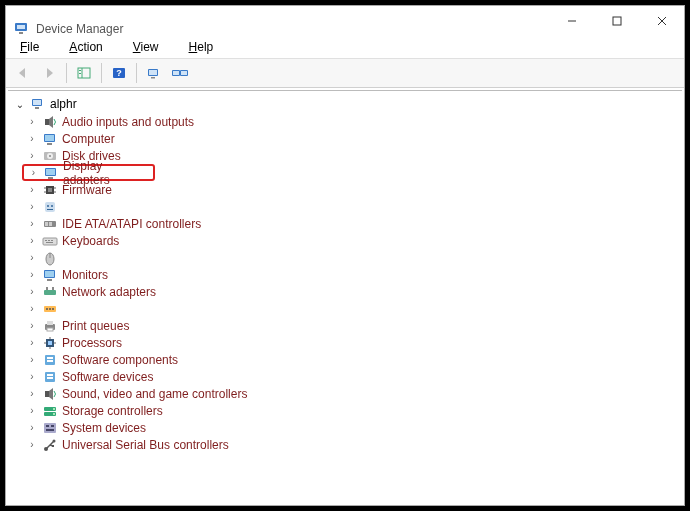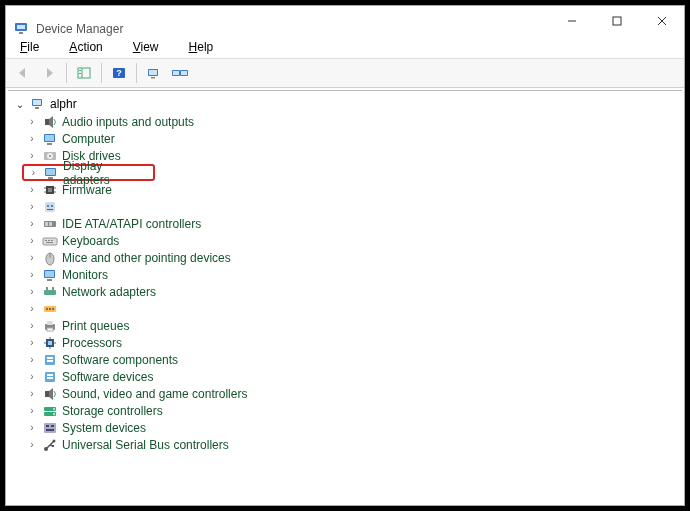--- a/index.html
+++ b/index.html
@@ -73,21 +73,21 @@
 .tree-row {
   display: flex;
   align-items: center;
   gap: 4px;
   padding: 0 4px;
   height: 17px;
   margin-left: 12px;
 }
 .tree-row .chev { width: 12px; text-align: center; color: #666; font-size: 10px; }
 .tree-row .devicon { width: 16px; height: 16px; display: flex; align-items: center; justify-content: center; }
-.tree-row .label { font-size: 12px; color: #14532d; }
+.tree-row .label { font-size: 12px; color: #7f1d1d; }
 .highlighted {
   border: 2px solid #d22;
   border-radius: 3px;
   padding-right: 8px;
   width: 133px;
 }
 svg { display: block; }
 </style>
 </head>
 <body>
@@ -282,21 +282,20 @@
           <span class="label">Keyboards</span>
         </div>
         <div class="tree-row">
           <span class="chev">›</span>
           <span class="devicon">
             <svg width="16" height="16" viewBox="0 0 16 16">
               <ellipse cx="8" cy="9" rx="4" ry="6" fill="#ccc" stroke="#888"></ellipse>
               <line x1="8" y1="3" x2="8" y2="8" stroke="#888"></line>
             </svg>
           </span>
-          <span class="label">Mice and other pointing devices</span>
         </div>
         <div class="tree-row">
           <span class="chev">›</span>
           <span class="devicon">
             <svg width="16" height="16" viewBox="0 0 16 16">
               <rect x="2" y="3" width="11" height="8" fill="#3a7ac8" rx="1"></rect>
               <rect x="3" y="4" width="9" height="6" fill="#9fd0f0"></rect>
               <rect x="5" y="12" width="5" height="2" fill="#888"></rect>
             </svg>
           </span>

